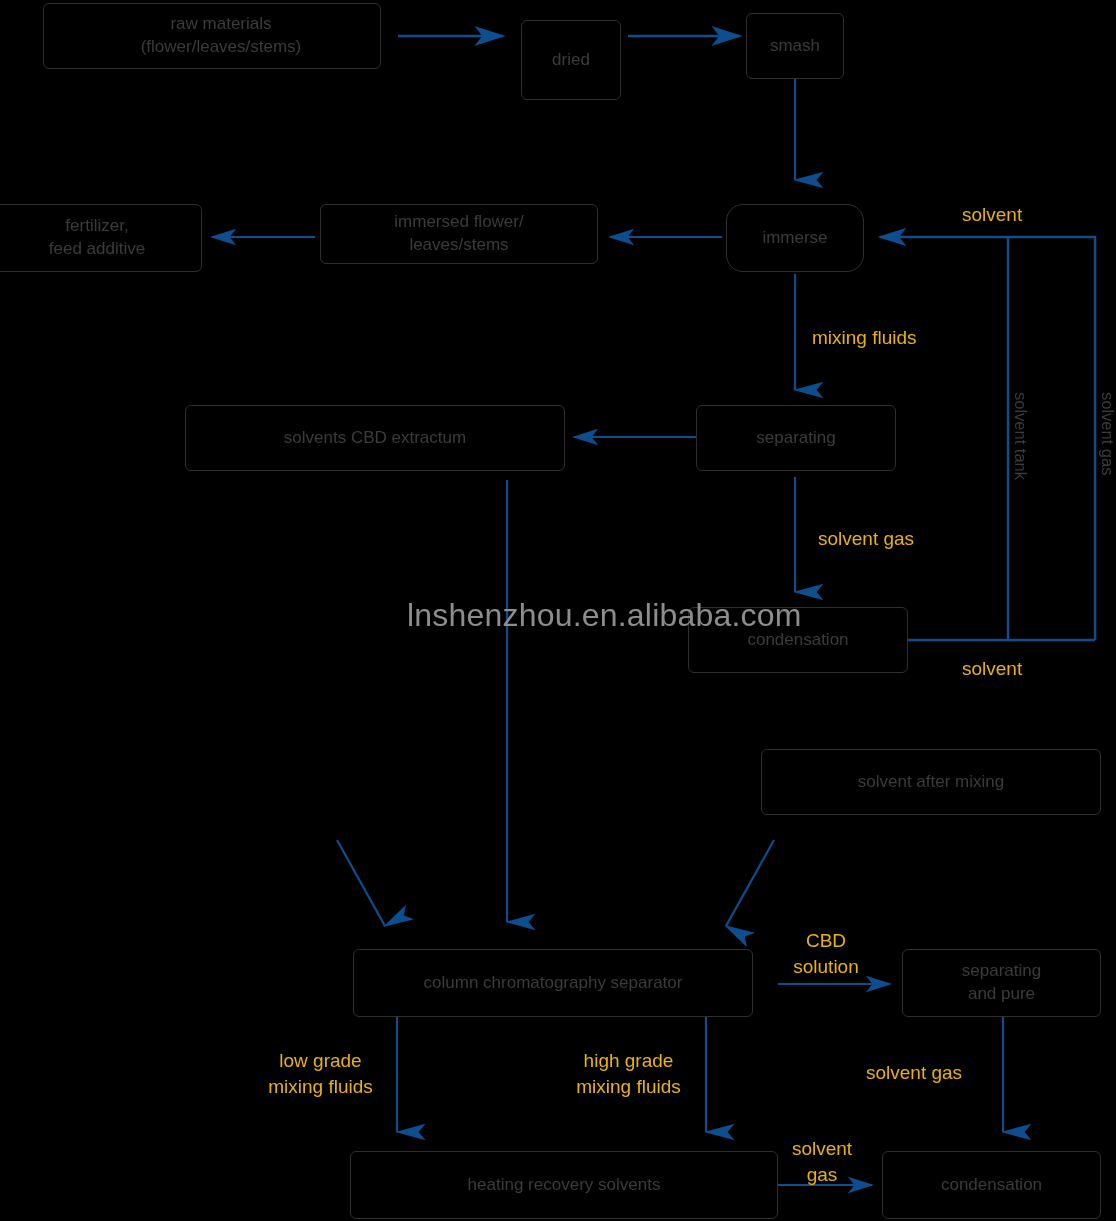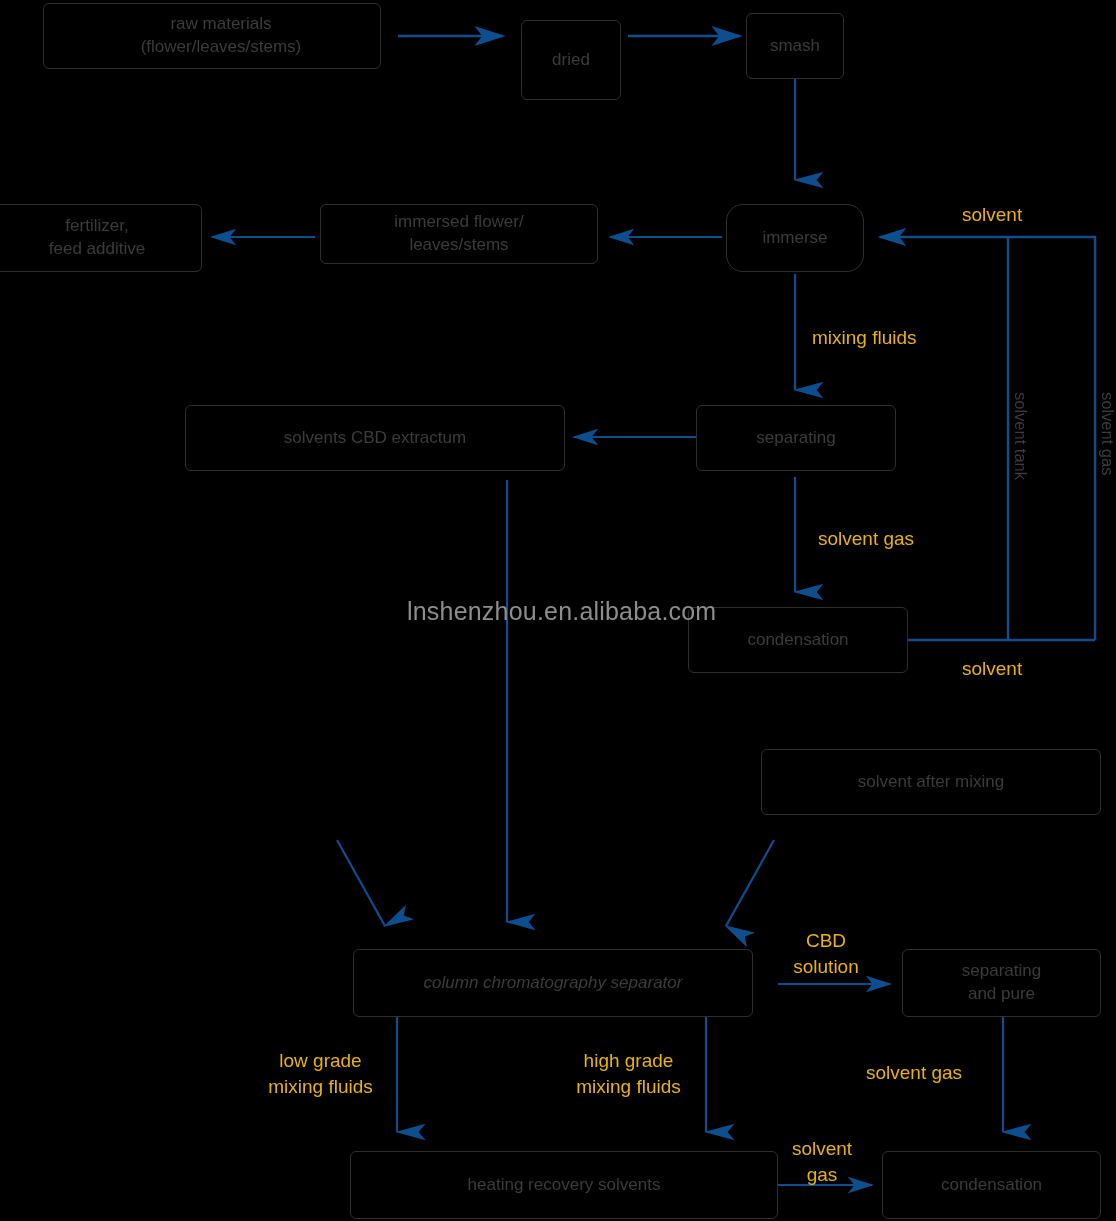--- a/index.html
+++ b/index.html
@@ -37,21 +37,21 @@
     color:#3b3b3b;
     font-size:16.5px;
     writing-mode:vertical-rl;
     text-orientation:mixed;
     white-space:nowrap;
   }
 
   .watermark{
     position:absolute;
     color:#8d8d8d;
-    font-size:25px;
+    font-size:32px;
     letter-spacing:.2px;
     white-space:nowrap;
   }
 
   #edges{position:absolute;left:0;top:0;width:1116px;height:1221px;pointer-events:none;}
 </style>
 </head>
 <body>
 
 <div id="stage">
@@ -115,21 +115,21 @@
 
   <div class="node" style="left:185px;top:405px;width:380px;height:66px;">solvents CBD extractum</div>
 
   <div class="node" style="left:696px;top:405px;width:200px;height:66px;">separating</div>
 
   <div class="node" style="left:688px;top:607px;width:220px;height:66px;">condensation</div>
 
 
   <div class="node" style="left:761px;top:749px;width:340px;height:66px;">solvent after mixing</div>
 
-  <div class="node" style="left:353px;top:949px;width:400px;height:68px;font-style:italic;">column chromatography separator</div>
+  <div class="node" style="left:353px;top:949px;width:400px;height:68px;">column chromatography separator</div>
 
   <div class="node" style="left:902px;top:949px;width:199px;height:68px;">separating
 and pure</div>
 
   <div class="node" style="left:338px;top:1151px;width:428px;height:68px;margin-left:12px;">heating recovery solvents</div>
 
   <div class="node" style="left:882px;top:1151px;width:219px;height:68px;">condensation</div>
 
   <div class="edgelabel" style="left:962px;top:202px;width:120px;text-align:left;">solvent</div>
 

